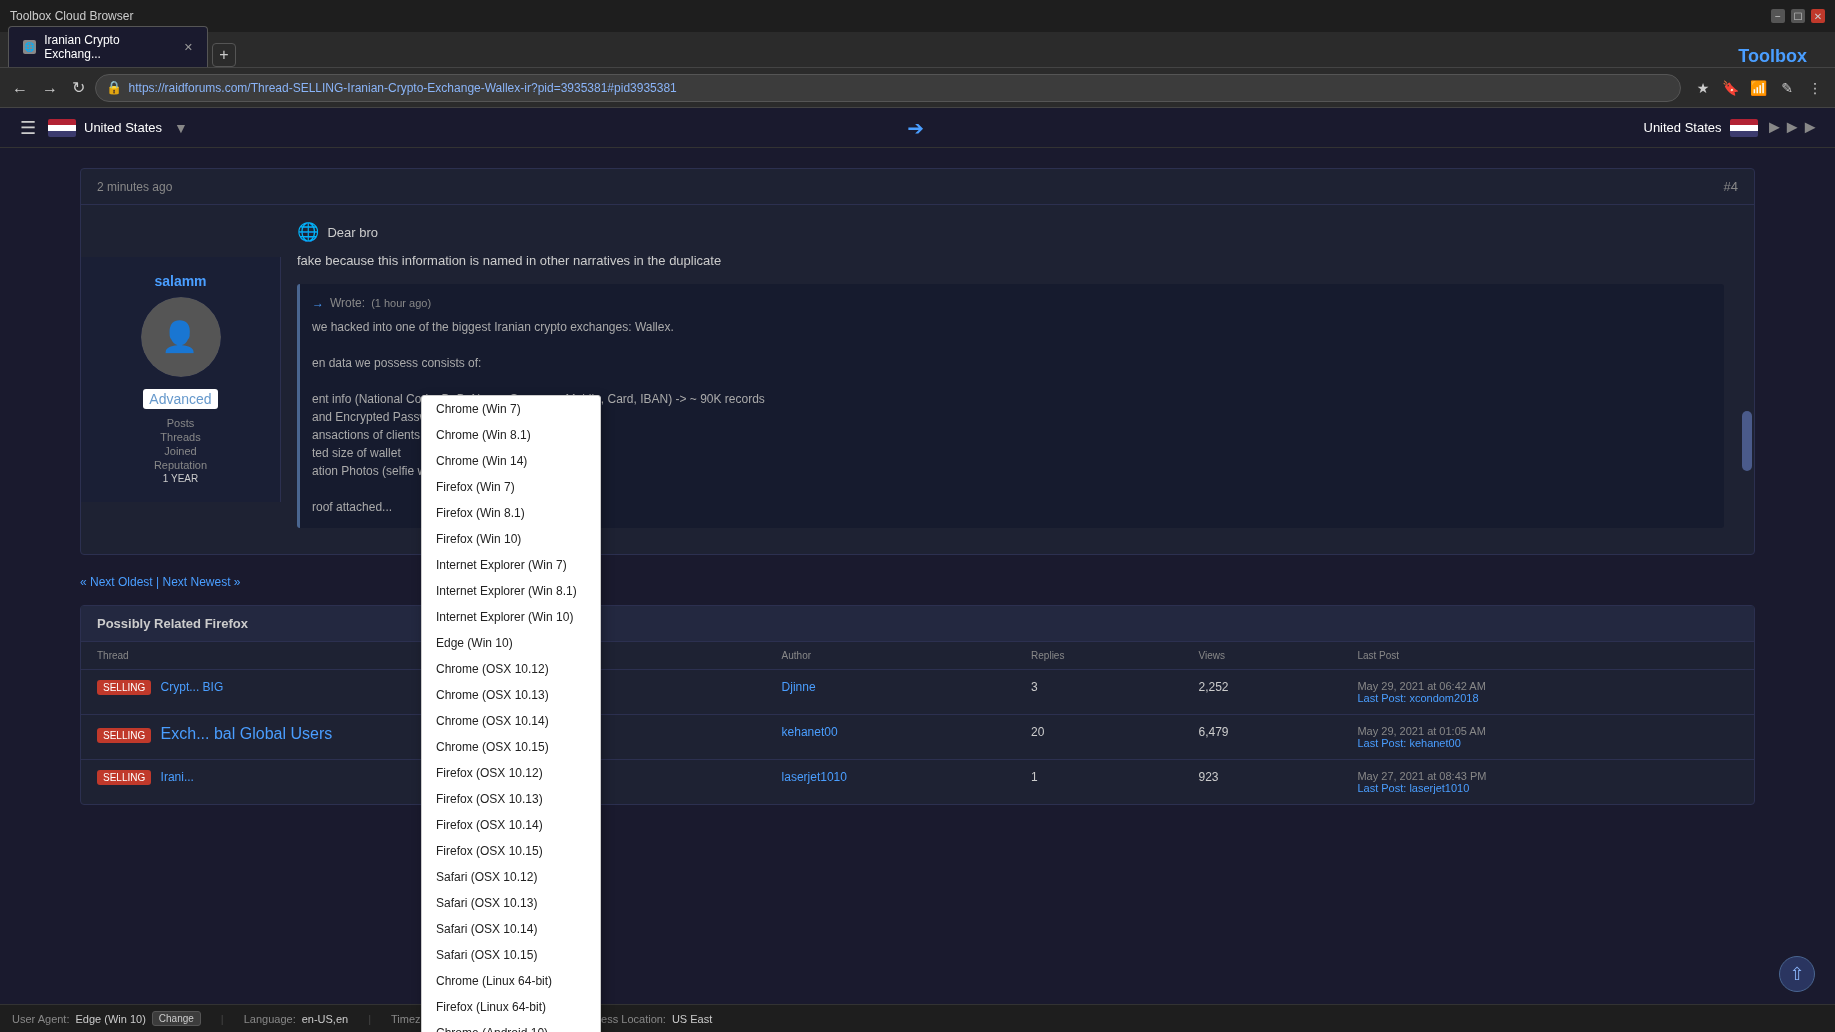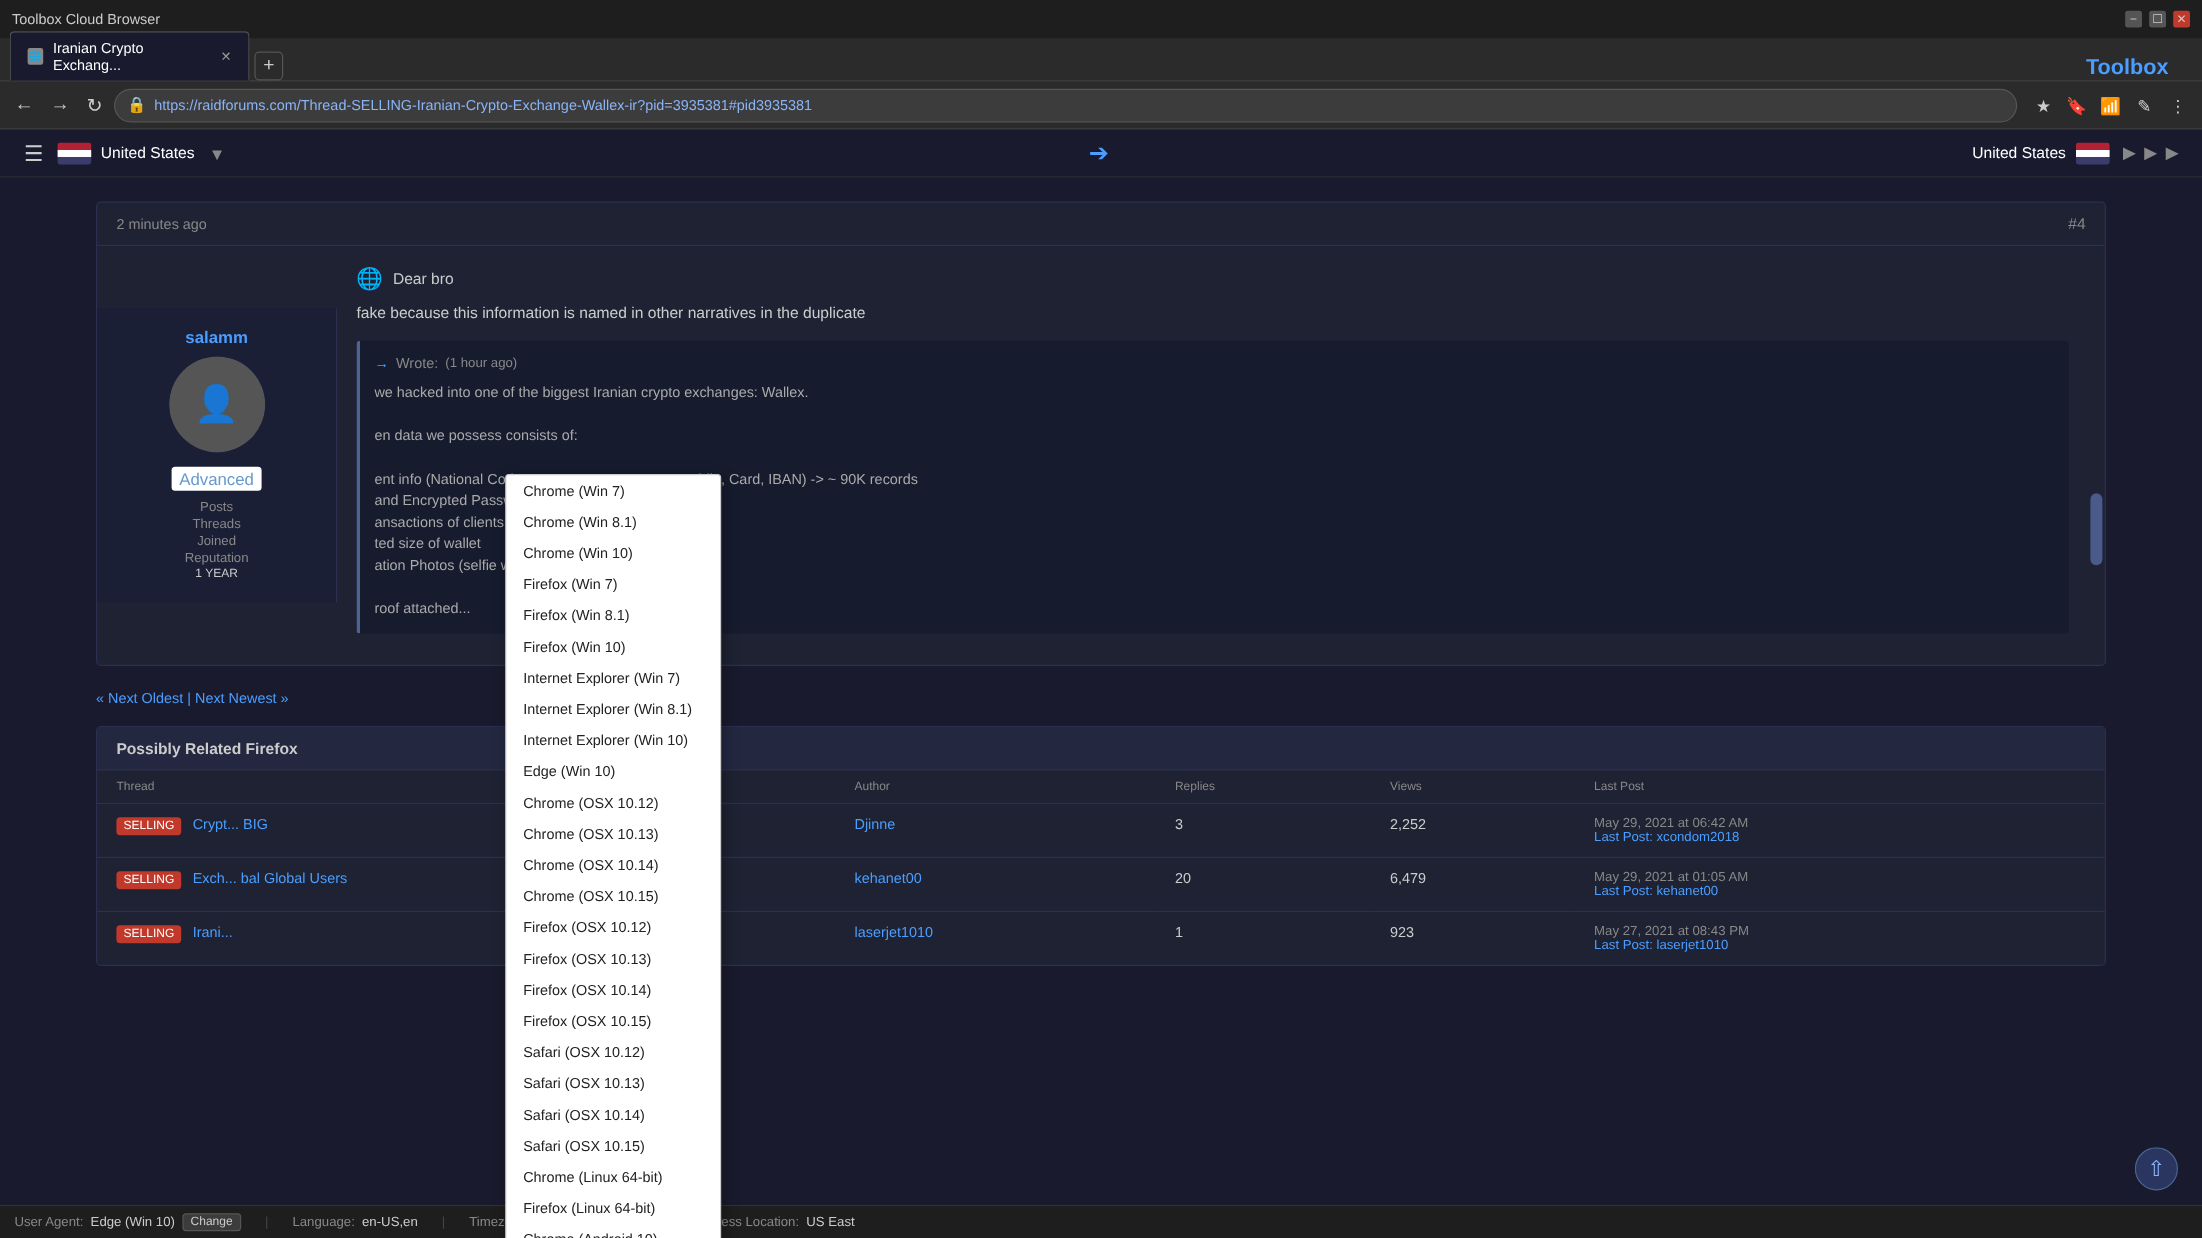--- a/index.html
+++ b/index.html
@@ -193,21 +193,21 @@
             <div>ation Photos (selfie with ID card) ~14 GB size</div>
             <br>
             <div>roof attached...</div>
           </div>
         </div>
 
 
         <div class="dropdown-menu">
           <div class="menu-item">Chrome (Win 7)</div>
           <div class="menu-item">Chrome (Win 8.1)</div>
-          <div class="menu-item">Chrome (Win 10)</div>
+          <div class="menu-item">Chrome (Win 14)</div>
           <div class="menu-item">Firefox (Win 7)</div>
           <div class="menu-item">Firefox (Win 8.1)</div>
           <div class="menu-item">Firefox (Win 10)</div>
           <div class="menu-item">Internet Explorer (Win 7)</div>
           <div class="menu-item">Internet Explorer (Win 8.1)</div>
           <div class="menu-item">Internet Explorer (Win 10)</div>
           <div class="menu-item">Edge (Win 10)</div>
           <div class="menu-item">Chrome (OSX 10.12)</div>
           <div class="menu-item">Chrome (OSX 10.13)</div>
           <div class="menu-item">Chrome (OSX 10.14)</div>
@@ -257,21 +257,21 @@
       <td>3</td>
       <td>2,252</td>
       <td>
         <div class="last-post-text">May 29, 2021 at 06:42 AM</div>
         <div class="last-post-author">Last Post: xcondom2018</div>
       </td>
     </tr>
           <tr>
       <td>
         <span class="selling-badge">SELLING</span>
-        <a style="color:#4a9eff; cursor:pointer; font-size:12px;">Exch... bal Global Users</a>
+        <a style="color:#4a9eff; cursor:pointer; font-size:16px;">Exch... bal Global Users</a>
       </td>
       <td><span class="author-link">kehanet00</span></td>
       <td>20</td>
       <td>6,479</td>
       <td>
         <div class="last-post-text">May 29, 2021 at 01:05 AM</div>
         <div class="last-post-author">Last Post: kehanet00</div>
       </td>
     </tr>
           <tr>

